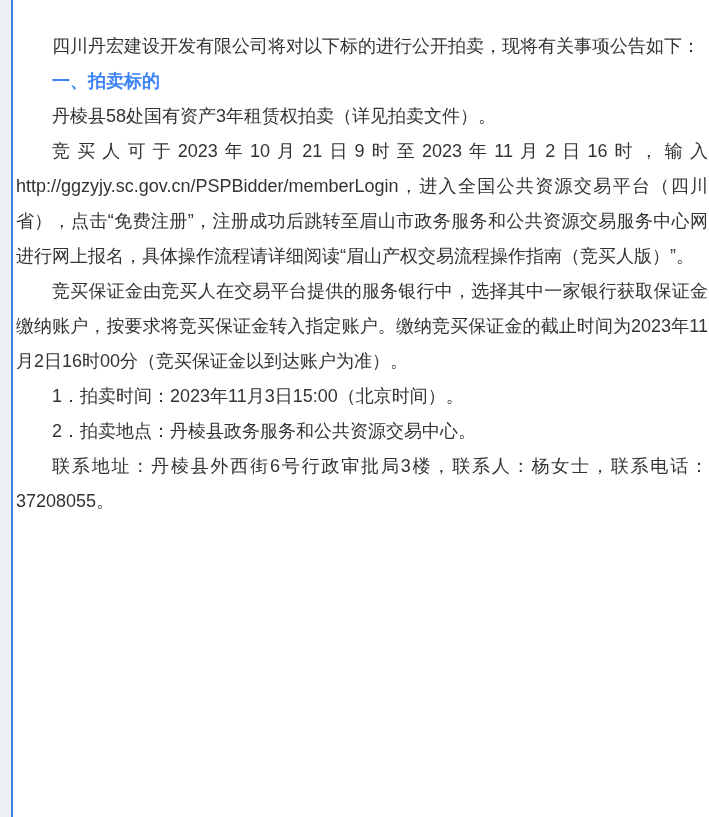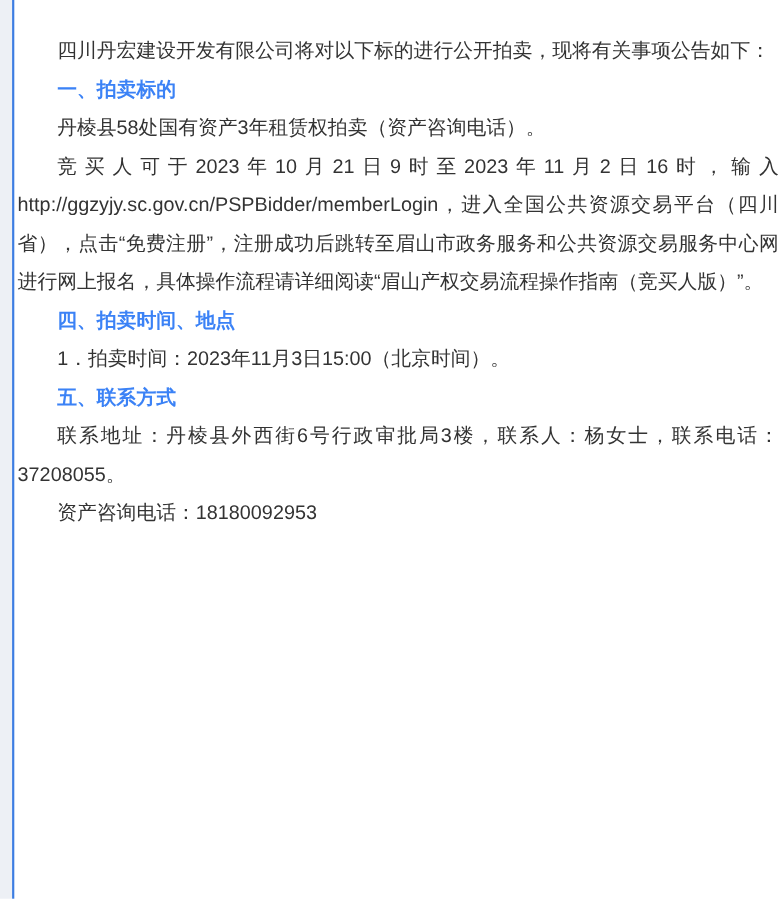--- a/index.html
+++ b/index.html
@@ -59,26 +59,25 @@
 
 <div class="page">
   <div class="left-strip"></div>
   <div class="accent-line"></div>
 
   <div class="content">
 
     <p class="para">四川丹宏建设开发有限公司将对以下标的进行公开拍卖，现将有关事项公告如下：</p>
 
     <p class="para heading">一、拍卖标的</p>
-    <p class="para">丹棱县58处国有资产3年租赁权拍卖（资产咨询电话）。</p>
+    <p class="para">丹棱县58处国有资产3年租赁权拍卖（详见拍卖文件）。</p>
 
     <p class="para"><span>竞买人可于2023年10月21日9时至2023年11月2日16时，输入</span><span class="nowrap">http://ggzyjy.sc.gov.cn/PSPBidder/memberLogin</span><span>，进入全国公共资源交易平台（四川省），点击“免费注册”，注册成功后跳转至眉山市政务服务和公共资源交易服务中心网进行网上报名，具体操作流程请详细阅读“眉山产权交易流程操作指南（竞买人版）”。</span></p>
+    <p class="para">竞买保证金由竞买人在交易平台提供的服务银行中，选择其中一家银行获取保证金缴纳账户，按要求将竞买保证金转入指定账户。缴纳竞买保证金的截止时间为2023年11月2日16时00分（竞买保证金以到达账户为准）。</p>
 
 
-    <p class="para heading">四、拍卖时间、地点</p>
     <p class="para">1．拍卖时间：2023年11月3日15:00（北京时间）。</p>
+    <p class="para">2．拍卖地点：丹棱县政务服务和公共资源交易中心。</p>
 
-    <p class="para heading">五、联系方式</p>
     <p class="para">联系地址：丹棱县外西街6号行政审批局3楼，联系人：杨女士，联系电话：37208055。</p>
-    <p class="para">资产咨询电话：18180092953</p>
 
   </div>
 </div>
 
 </body></html>

